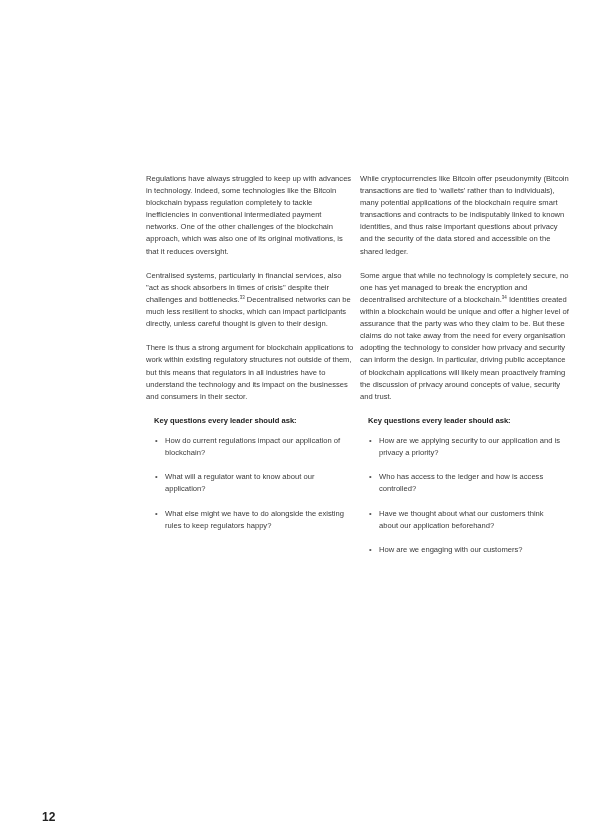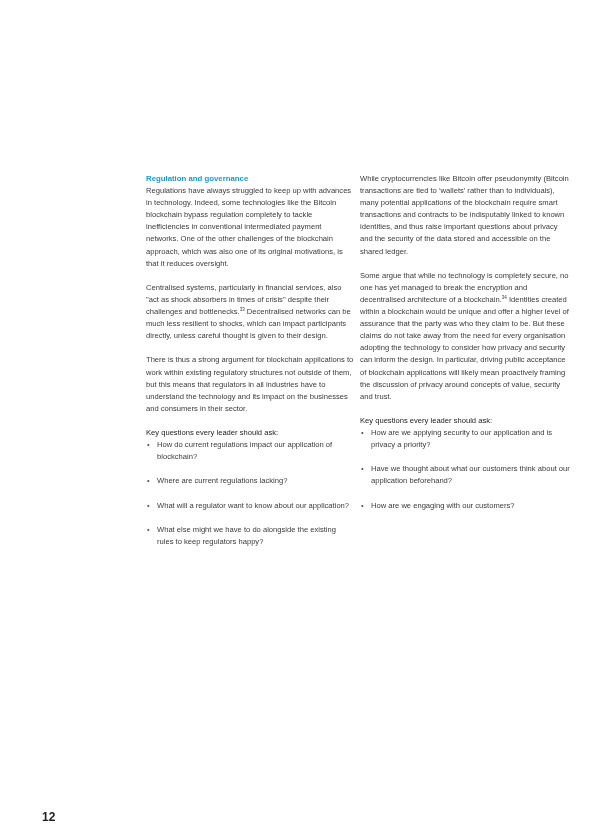--- a/index.html
+++ b/index.html
@@ -4,47 +4,46 @@
 <style>
   html, body { margin: 0; padding: 0; background: #ffffff; }
   body { width: 600px; height: 837px; position: relative; overflow: hidden;
          font-family: "Liberation Sans", sans-serif; color: #3a3a3a; }
   .col { position: absolute; top: 173px; width: 208px; font-size: 7.6px; line-height: 12.1px; }
   .col.left { left: 146px; }
   .col.right { left: 360px; width: 210px; }
   .heading { color: #1a9ad6; font-weight: bold; font-size: 7.8px; margin: 0; line-height: 12.1px; }
   p { margin: 0 0 12.1px 0; }
   sup { font-size: 4.5px; vertical-align: 3px; line-height: 0; }
-  .kq { font-weight: normal; color: #222; margin: 0; }
-  ul { list-style: none; margin: 0; padding: 0; }
+  .kq { font-weight: bold; color: #222; margin: 8px; }
+  ul { list-style: none; margin: 8px; padding: 0; }
   li { position: relative; padding-left: 11px; margin-bottom: 12.1px; }
   li::before { content: "•"; position: absolute; left: 1px; top: 0; color: #555; }
   .page-num { position: absolute; left: 42px; top: 810px; font-size: 12px; font-weight: bold; color: #222; }
 </style>
 </head>
 <body>
 
 <div class="col left">
-  <h3 class="heading">Regulation and governance</h3>
   <p>Regulations have always struggled to keep up with advances in technology. Indeed, some technologies like the Bitcoin blockchain bypass regulation completely to tackle inefficiencies in conventional intermediated payment networks. One of the other challenges of the blockchain approach, which was also one of its original motivations, is that it reduces oversight.</p>
   <p><span>Centralised systems, particularly in financial services, also "act as shock absorbers in times of crisis" despite their challenges and bottlenecks.</span><sup>33</sup><span> Decentralised networks can be much less resilient to shocks, which can impact participants directly, unless careful thought is given to their design.</span></p>
   <p>There is thus a strong argument for blockchain applications to work within existing regulatory structures not outside of them, but this means that regulators in all industries have to understand the technology and its impact on the businesses and consumers in their sector.</p>
   <div class="kq">Key questions every leader should ask:</div>
   <ul>
     <li>How do current regulations impact our application of blockchain?</li>
-    <li>Where are current regulations lacking?</li>
     <li>What will a regulator want to know about our application?</li>
     <li>What else might we have to do alongside the existing rules to keep regulators happy?</li>
   </ul>
 </div>
 
 <div class="col right">
   <p>While cryptocurrencies like Bitcoin offer pseudonymity (Bitcoin transactions are tied to ‘wallets’ rather than to individuals), many potential applications of the blockchain require smart transactions and contracts to be indisputably linked to known identities, and thus raise important questions about privacy and the security of the data stored and accessible on the shared ledger.</p>
   <p><span>Some argue that while no technology is completely secure, no one has yet managed to break the encryption and decentralised architecture of a blockchain.</span><sup>34</sup><span> Identities created within a blockchain would be unique and offer a higher level of assurance that the party was who they claim to be. But these claims do not take away from the need for every organisation adopting the technology to consider how privacy and security can inform the design. In particular, driving public acceptance of blockchain applications will likely mean proactively framing the discussion of privacy around concepts of value, security and trust.</span></p>
   <div class="kq">Key questions every leader should ask:</div>
   <ul>
     <li>How are we applying security to our application and is privacy a priority?</li>
+    <li>Who has access to the ledger and how is access controlled?</li>
     <li>Have we thought about what our customers think about our application beforehand?</li>
     <li>How are we engaging with our customers?</li>
   </ul>
 </div>
 
 <div class="page-num">12</div>
 
 </body></html>

